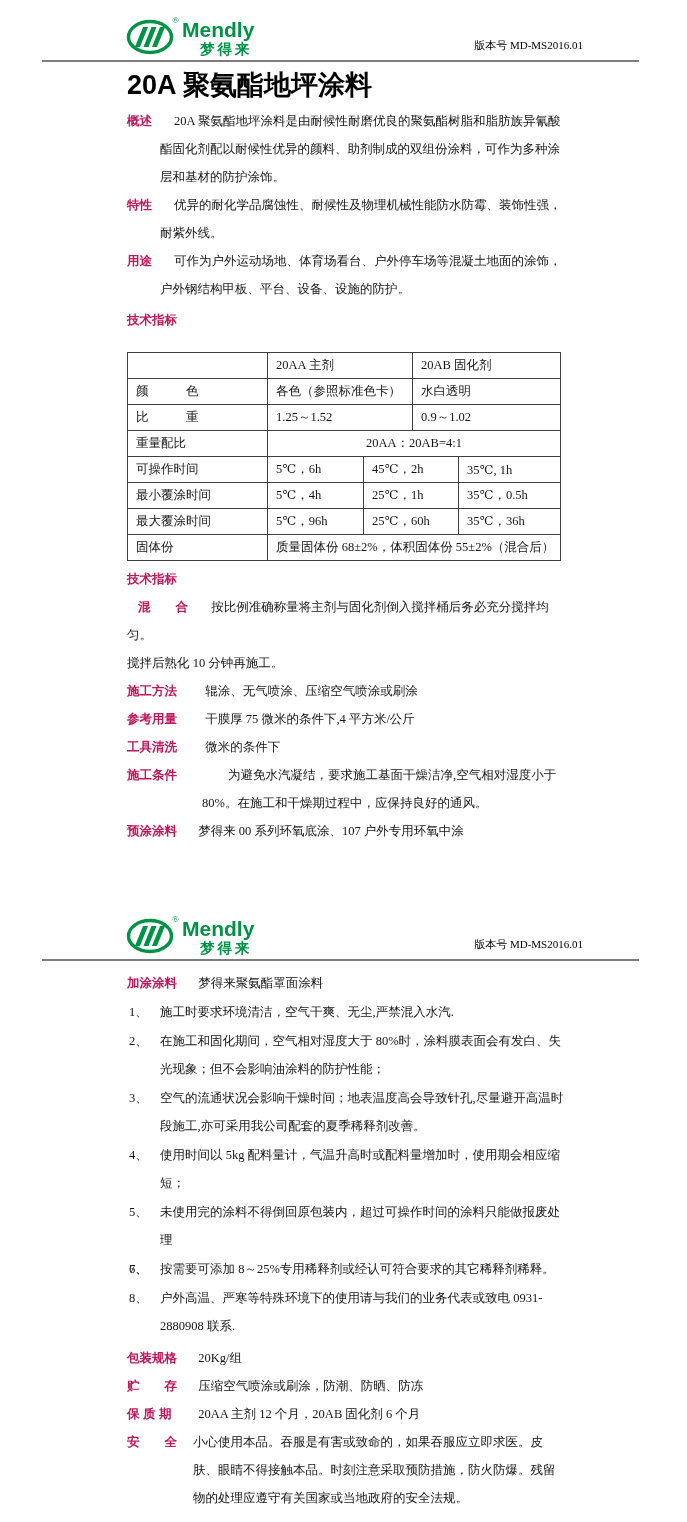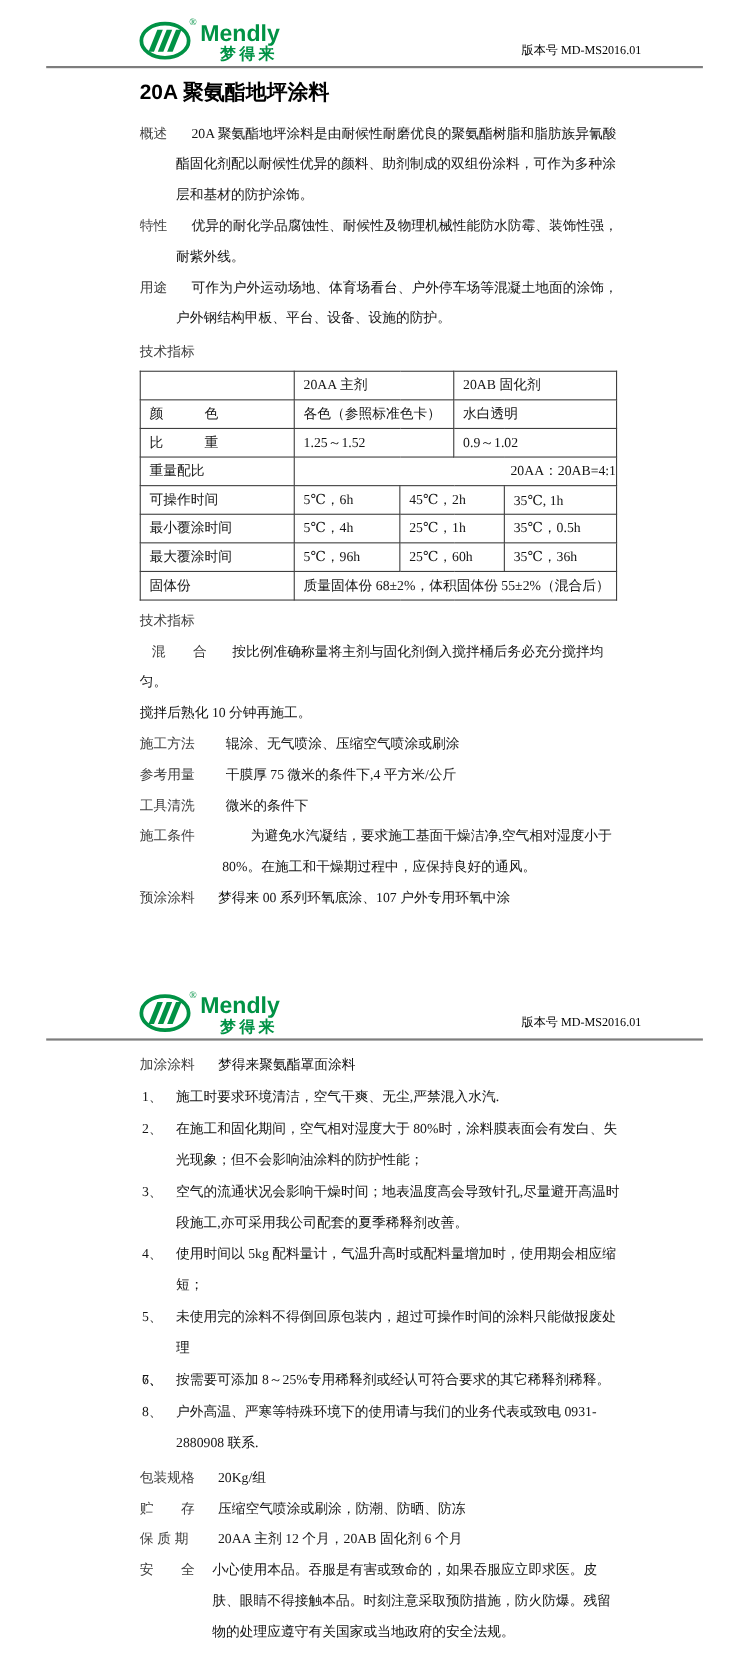--- a/index.html
+++ b/index.html
@@ -13,47 +13,47 @@
   .hdr-row{
     display:flex;align-items:flex-end;justify-content:space-between;
     padding:12px 104px 0 126px;
   }
   .logo{display:block;}
   .version{font-size:11px;color:#000;white-space:nowrap;padding-bottom:5px;}
   .hdr-rule{border:none;border-top:2px solid #7d7d7d;margin:2px 48px 0 42px;height:0;}
   .content{margin-left:127px;width:437px;}
   .doc-title{
     font-family:"Liberation Sans","DejaVu Sans",sans-serif;font-weight:bold;
-    font-size:19px;color:#000;margin:9px 0 0 0;line-height:28px;
+    font-size:27px;color:#000;margin:9px 0 0 0;line-height:28px;
   }
   .para{margin:0;line-height:28px;}
   .lbl{
     font-family:"Liberation Sans","DejaVu Sans",sans-serif;
-    font-weight:normal;color:#404040;
+    font-weight:bold;color:#be185d;
   }
   
   .hang{position:relative;padding-left:33px;text-indent:14px;}
   .hang>.lbl{position:absolute;left:0;top:0;text-indent:0;}
   .hang2{position:relative;padding-left:75px;text-indent:26px;}
   .hang2>.lbl{position:absolute;left:0;top:0;text-indent:0;}
   .hang3{position:relative;padding-left:66px;}
   .hang3>.lbl{position:absolute;left:0;top:0;}
   .w75{display:inline-block;width:75px;}
   .w70{display:inline-block;width:70px;margin-left:11px;}
   .w68{display:inline-block;width:68px;}
   .sec-title{margin:3px 0 0 0;line-height:28px;}
   .mt8{margin-top:8px;}
   .mt4{margin-top:4px;}
   
-  table.spec{border-collapse:collapse;margin-top:3px;width:372px;table-layout:fixed;}
+  table.spec{border-collapse:collapse;margin-top:18px;width:372px;table-layout:fixed;}
   table.spec td{
     border:1px solid #3f3f3f;height:25px;padding:0 2px 0 8px;
     font-size:12.5px;vertical-align:middle;overflow:hidden;white-space:nowrap;
   }
-  table.spec td.center{text-align:right;padding:0;}
+  table.spec td.center{text-align:center;padding:0;}
   
   .notes{margin:0;padding:0;}
   .notes li{
     list-style:none;position:relative;padding-left:33px;
     line-height:28px;margin:1px 0 0 0;
   }
   .note-no{position:absolute;left:2px;top:0;}
 </style>
 </head>
 <body>

